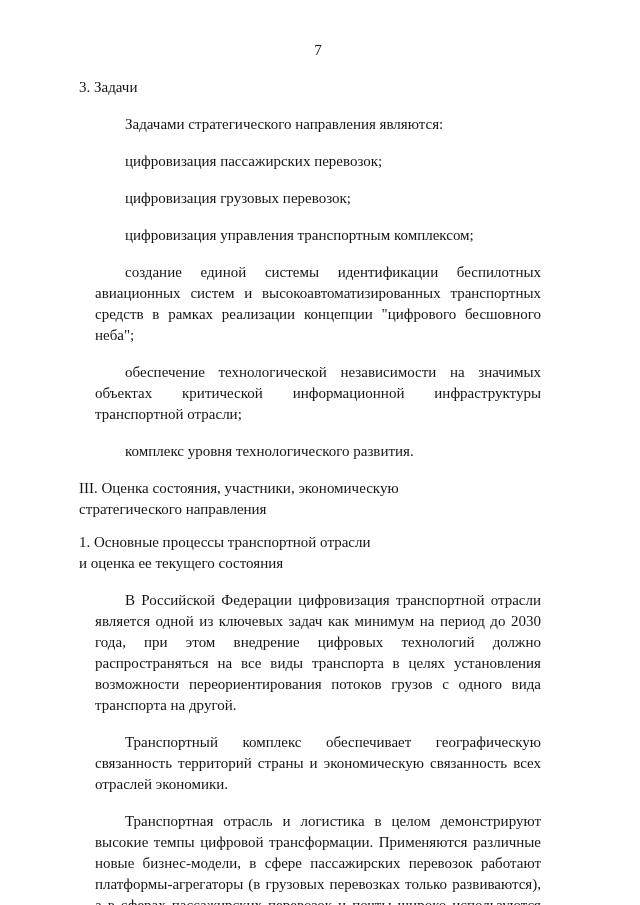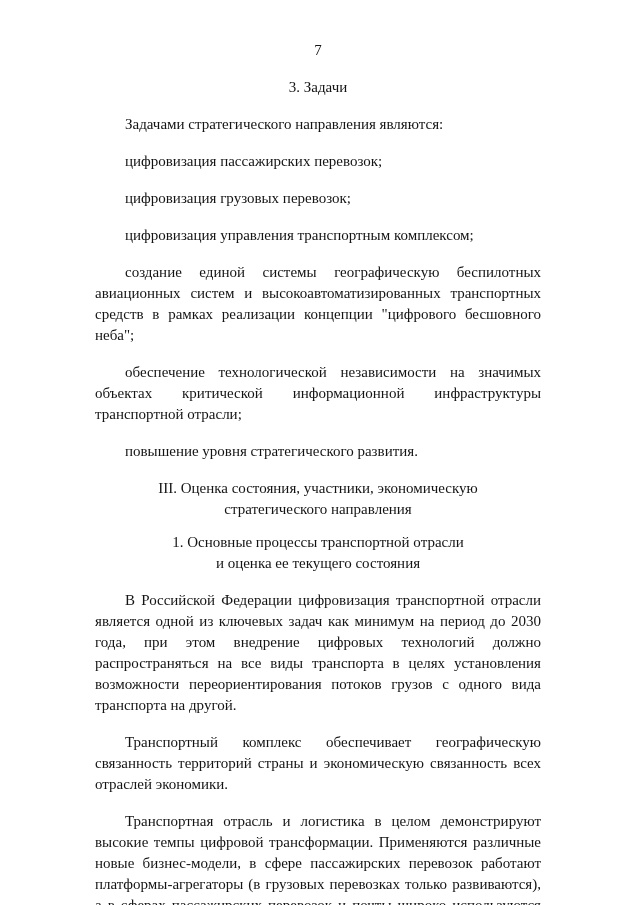--- a/index.html
+++ b/index.html
@@ -18,21 +18,20 @@
     font-size: 15px;
     line-height: 21px;
     padding: 40px 83px 0 79px;
     overflow: hidden;
   }
   .page-number {
     text-align: center;
     margin: 0 0 16px 0;
   }
   .heading {
-    text-align: center;
     font-weight: normal;
     font-size: 15px;
     line-height: 21px;
     margin: 0;
   }
   .heading-tasks {
     margin: 0 0 16px 0;
   }
   .heading-block-iii {
     margin: 11px 0 12px 0;
@@ -53,23 +52,23 @@
 
   <div class="page-number">7</div>
 
   <div class="heading heading-tasks">3. Задачи</div>
 
   <p class="body">Задачами стратегического направления являются:</p>
 
   <p class="body">цифровизация пассажирских перевозок;</p>
   <p class="body">цифровизация грузовых перевозок;</p>
   <p class="body">цифровизация управления транспортным комплексом;</p>
-  <p class="body">создание единой системы географическую беспилотных авиационных систем и высокоавтоматизированных транспортных средств в рамках реализации концепции "цифрового бесшовного неба";</p>
+  <p class="body">создание единой системы идентификации беспилотных авиационных систем и высокоавтоматизированных транспортных средств в рамках реализации концепции "цифрового бесшовного неба";</p>
   <p class="body">обеспечение технологической независимости на значимых объектах критической информационной инфраструктуры транспортной отрасли;</p>
-  <p class="body">повышение уровня стратегического развития.</p>
+  <p class="body">комплекс уровня технологического развития.</p>
 
   <div class="heading heading-block-iii">
     <div>III. Оценка состояния, участники, экономическую</div>
     <div>стратегического направления</div>
   </div>
 
   <div class="heading heading-block-sub">
     <div>1. Основные процессы транспортной отрасли</div>
     <div>и оценка ее текущего состояния</div>
   </div>

